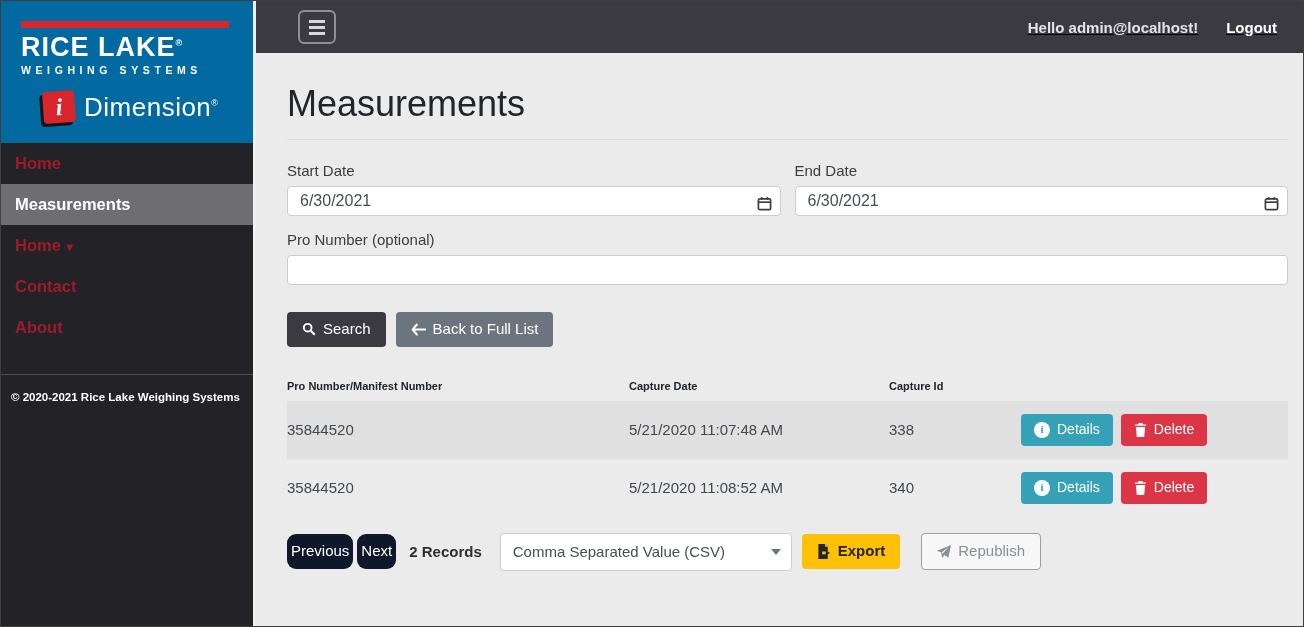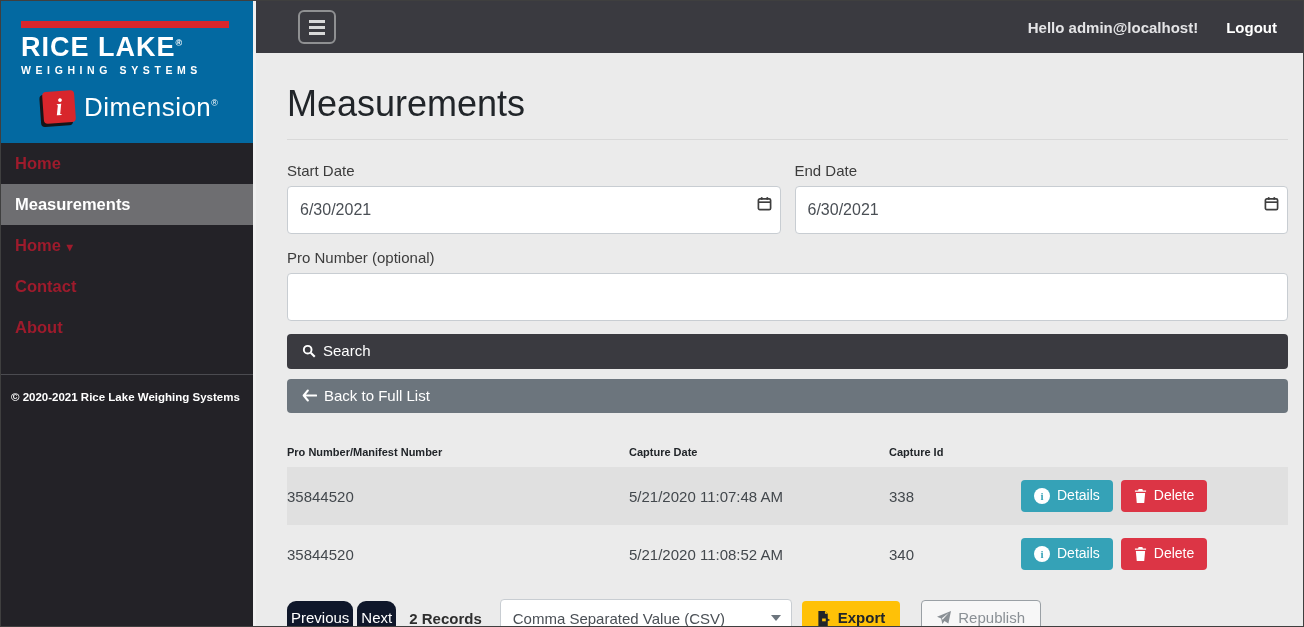--- a/index.html
+++ b/index.html
@@ -19,40 +19,40 @@
   .idim-name { font-size:26px; color:#fff; font-weight:500; letter-spacing:.5px; }
   .idim-name sup { font-size:9px; }
   .side-nav { }
   .nav-item { display:block; padding:11px 14px; font-size:16.5px; font-weight:600; color:#9e1b2c; cursor:pointer; }
   .nav-item.active { background:#6e6e71; color:#fff; }
   .caret { display:inline-block; margin-left:6px; font-size:12px; vertical-align:middle; }
   .side-footer { margin-top:26px; border-top:1px solid #4b4b50; padding:16px 10px; font-size:11.5px; font-weight:600; color:#fff; }
 
   
   .main { flex:1; display:flex; flex-direction:column; background:#ebebeb; border-left:3px solid #f0f0f0; min-width:0; }
-  .topbar { height:52px; background:#3a3a40; display:flex; align-items:center; padding:0 26px 0 42px; flex-shrink:0; }
+  .topbar { height:52px; background:#3a3a40; display:flex; align-items:center; padding:0 26px 0 42px; flex-shrink:0;text-decoration:underline; }
   .hamburger { width:38px; height:34px; border:2px solid #8f9092; border-radius:6px; background:transparent; display:flex; flex-direction:column; justify-content:center; align-items:center; gap:3px; cursor:pointer; }
   .hamburger i { display:block; width:16px; height:3px; background:#d9d9d9; }
   .topbar-right { margin-left:auto; display:flex; align-items:center; gap:28px; }
   .greeting { color:#e4e4e6; font-size:15px; font-weight:700; }
   .logout { color:#fff; font-size:15px; font-weight:700; cursor:pointer; }
 
   .content { padding:18px 15px 0 31px; }
   .page-title { font-size:36px; font-weight:500; color:#212529; margin:12px 0 14px 0; }
   .title-rule { border:none; border-top:1px solid #d9d9d9; margin-bottom:22px; }
 
   .date-grid { display:grid; grid-template-columns:1fr 1fr; column-gap:14px; }
   .field-label { display:block; font-size:15px; color:#3c3c3c; margin-bottom:7px; }
   .input-wrap { position:relative; }
-  .text-input { width:100%; height:48px; border:1px solid #c8cdd2; border-radius:4px; background:#fff; padding:0 34px 0 12px; font-size:16px; color:#4a4f55; font-family:"Liberation Sans", sans-serif; }
+  .text-input { width:100%; height:30px; border:1px solid #c8cdd2; border-radius:4px; background:#fff; padding:0 34px 0 12px; font-size:16px; color:#4a4f55; font-family:"Liberation Sans", sans-serif; }
   .cal-btn { position:absolute; right:9px; top:10px; background:none; border:none; cursor:pointer; padding:0; line-height:0; }
   .pro-row { margin-top:15px; }
   .pro-row .text-input { padding-right:12px; }
 
-  .action-row { margin-top:13px; display:flex; gap:10px;flex-direction:column; }
+  .action-row { margin-top:27px; display:flex; gap:10px; }
   .btn { display:inline-flex; align-items:center; gap:7px; border:none; border-radius:4px; font-size:15px; font-family:"Liberation Sans", sans-serif; padding:9px 15px; cursor:pointer; line-height:1.1; }
   .btn-dark { background:#3a3a40; color:#fff; }
   .btn-gray { background:#6c757d; color:#fff; }
 
   .meas-table { margin-top:24px; }
   .t-head, .t-row { display:grid; grid-template-columns:342px 260px 130px 1fr; align-items:center; }
   .t-head { padding:9px 0; font-size:11px; font-weight:700; color:#212529; }
   .t-row { padding:10px 0; font-size:15px; color:#43484d; min-height:58px; }
   .t-row.striped { background:#e0e0e0; }
   .t-actions { display:flex; justify-content:flex-start; gap:8px; padding-left:2px; }

